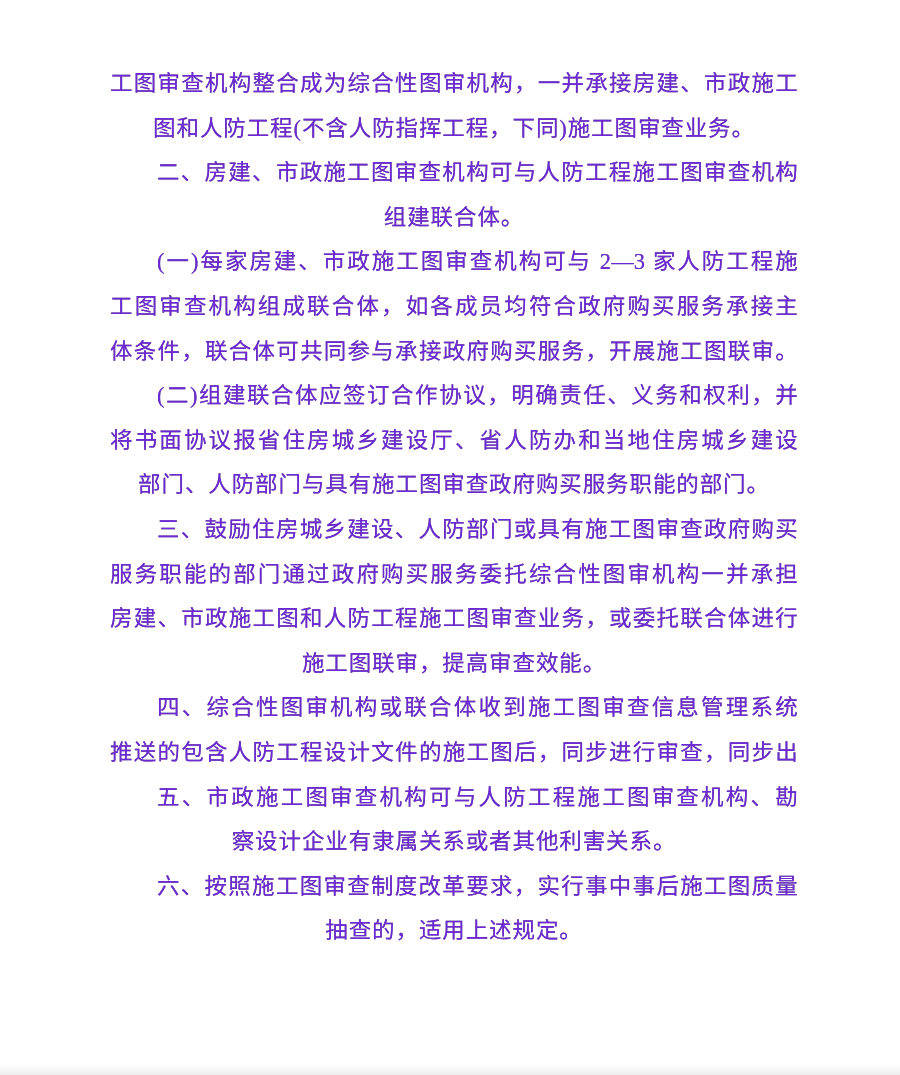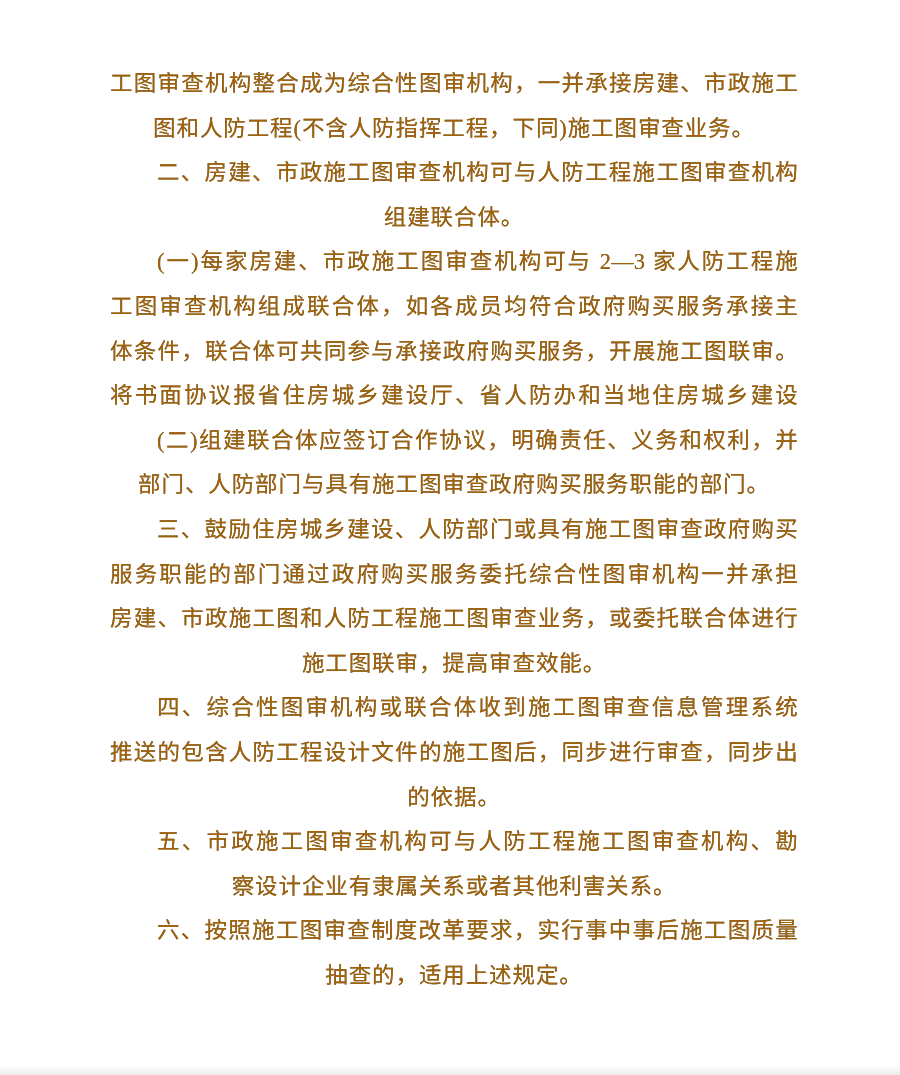--- a/index.html
+++ b/index.html
@@ -13,21 +13,21 @@
     height: 1075px;
     background: #ffffff;
     overflow: hidden;
     font-family: "Liberation Serif", "DejaVu Serif", serif;
   }
   .textblock {
     position: absolute;
     left: 110px;
     top: 62px;
     width: 688px;
-    color: #a16207;
+    color: #6d28d9;
   }
   .line {
     height: 44.6px;
     line-height: 44.6px;
     font-size: 22.5px;
     white-space: pre;
     text-shadow: 0 0 0.6px rgba(20,20,20,0.65);
     letter-spacing: 0.2px;
   }
   
@@ -61,29 +61,28 @@
 
 <div class="page">
   <div class="textblock">
     <div class="line full">工图审查机构整合成为综合性图审机构，一并承接房建、市政施工</div>
     <div class="line last">图和人防工程(不含人防指挥工程，下同)施工图审查业务。</div>
     <div class="line full ind">二、房建、市政施工图审查机构可与人防工程施工图审查机构</div>
     <div class="line last">组建联合体。</div>
     <div class="line full ind">(一)每家房建、市政施工图审查机构可与 2—3 家人防工程施</div>
     <div class="line full">工图审查机构组成联合体，如各成员均符合政府购买服务承接主</div>
     <div class="line full">体条件，联合体可共同参与承接政府购买服务，开展施工图联审。</div>
+    <div class="line full ind">(二)组建联合体应签订合作协议，明确责任、义务和权利，并</div>
     <div class="line full">将书面协议报省住房城乡建设厅、省人防办和当地住房城乡建设</div>
-    <div class="line full ind">(二)组建联合体应签订合作协议，明确责任、义务和权利，并</div>
     <div class="line last">部门、人防部门与具有施工图审查政府购买服务职能的部门。</div>
     <div class="line full ind">三、鼓励住房城乡建设、人防部门或具有施工图审查政府购买</div>
     <div class="line full">服务职能的部门通过政府购买服务委托综合性图审机构一并承担</div>
     <div class="line full">房建、市政施工图和人防工程施工图审查业务，或委托联合体进行</div>
     <div class="line last">施工图联审，提高审查效能。</div>
     <div class="line full ind">四、综合性图审机构或联合体收到施工图审查信息管理系统</div>
     <div class="line full">推送的包含人防工程设计文件的施工图后，同步进行审查，同步出</div>
-    <div class="line last">的依据。</div>
     <div class="line full ind">五、市政施工图审查机构可与人防工程施工图审查机构、勘</div>
     <div class="line last">察设计企业有隶属关系或者其他利害关系。</div>
     <div class="line full ind">六、按照施工图审查制度改革要求，实行事中事后施工图质量</div>
     <div class="line last">抽查的，适用上述规定。</div>
   </div>
   <div class="scan-edge-bottom"></div>
 </div>
 
 </body></html>

